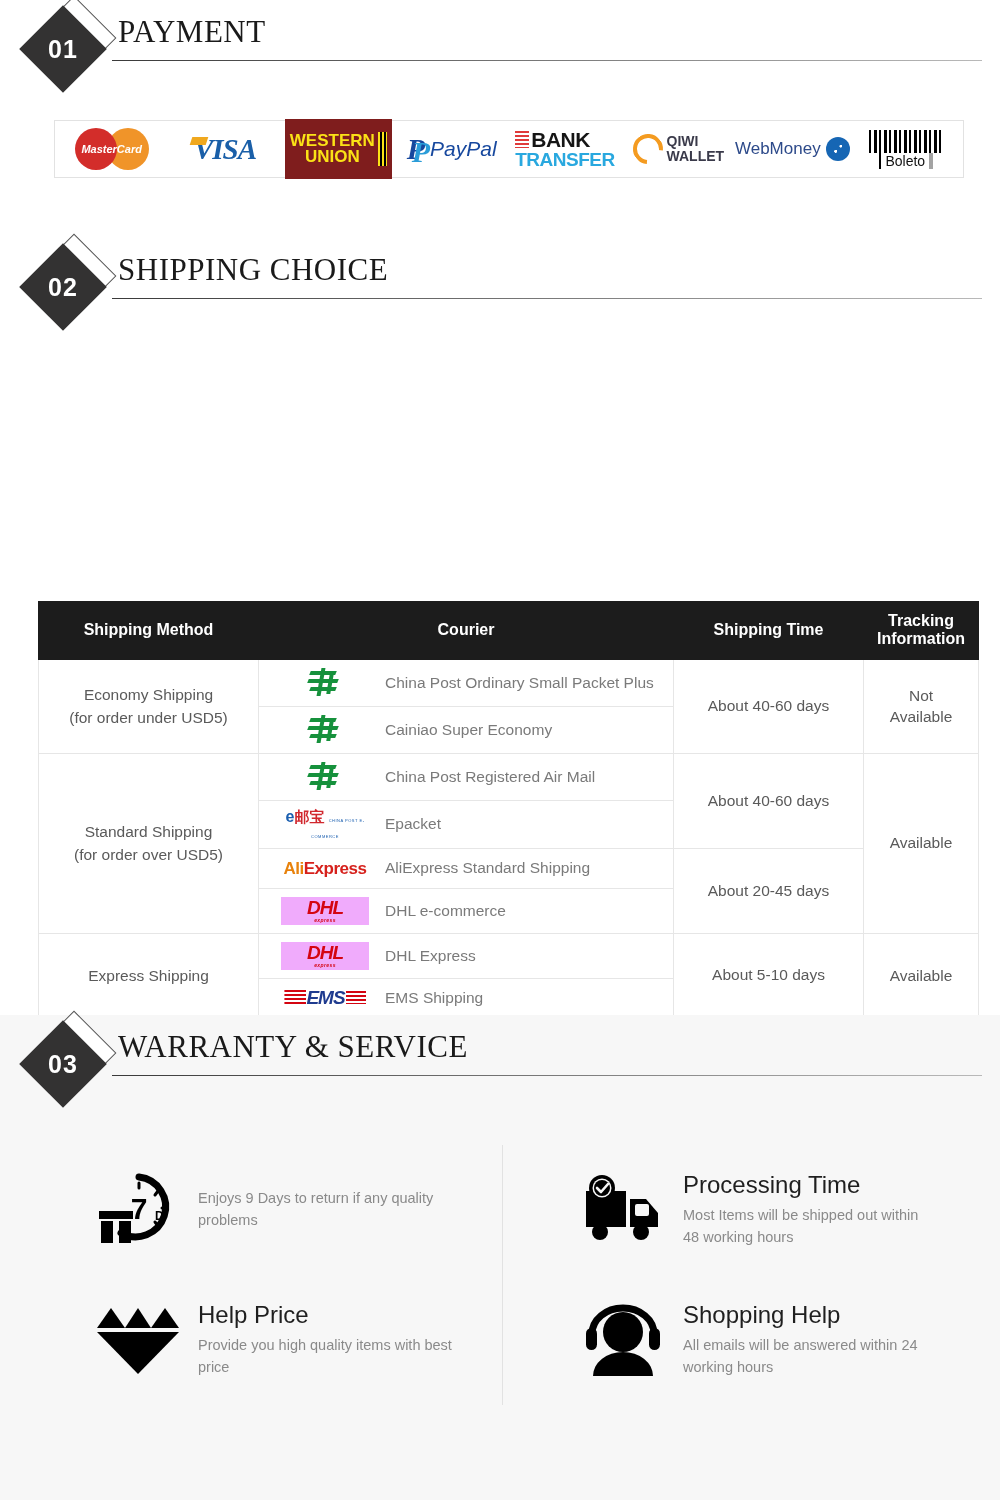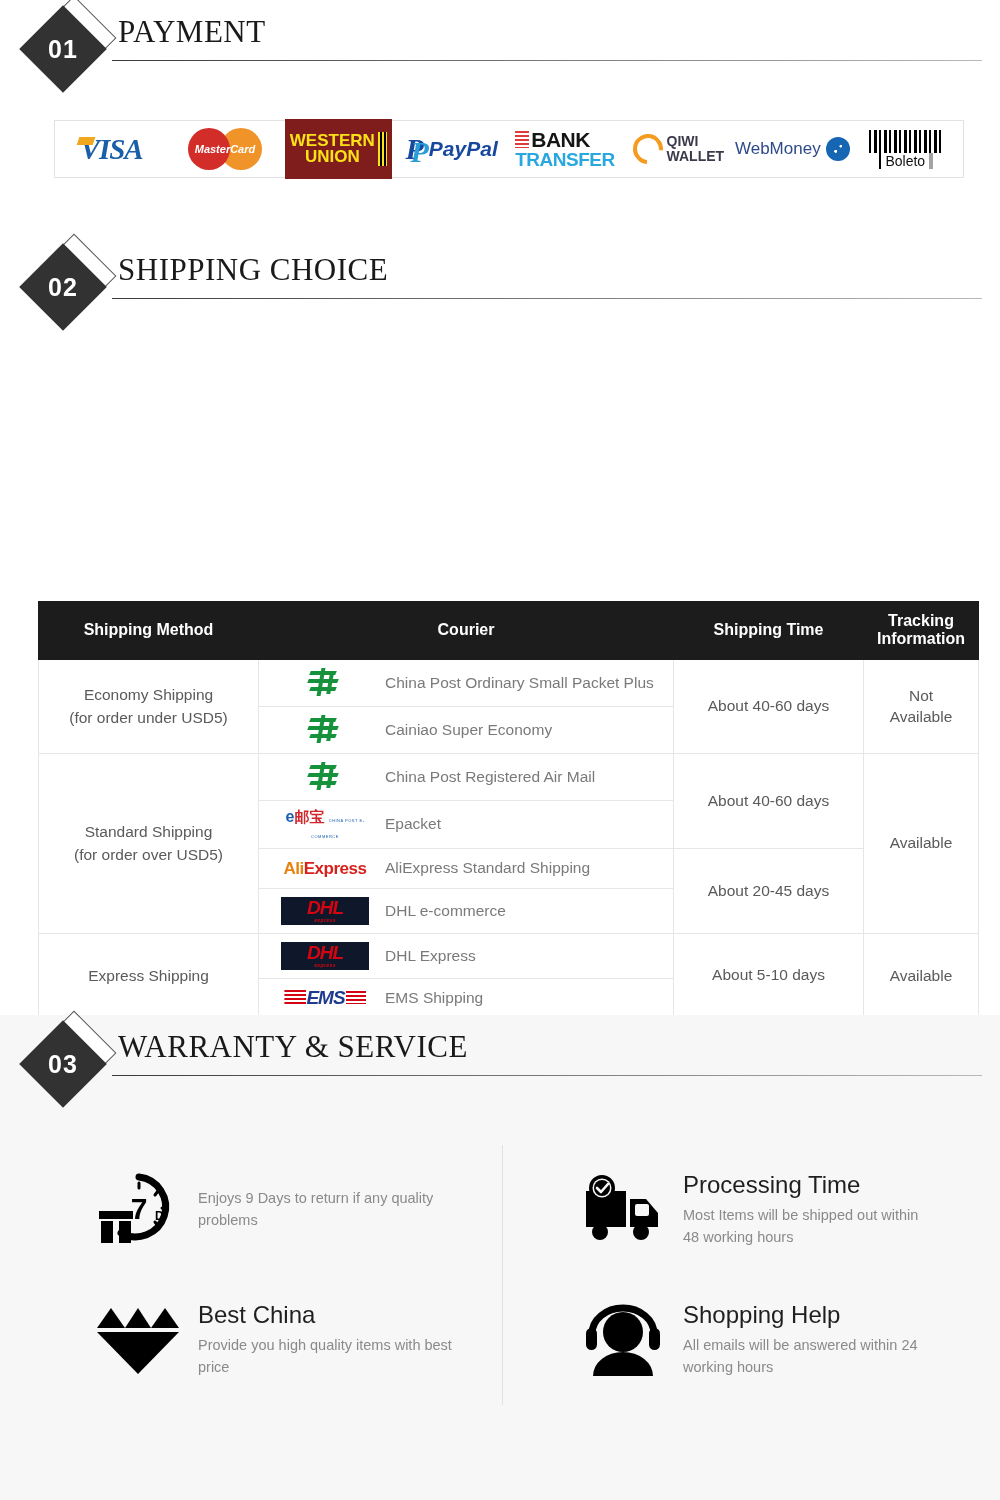--- a/index.html
+++ b/index.html
@@ -67,21 +67,21 @@
   .wu u { text-decoration:none; color:#fbe216; font-weight:bold; font-size:17px;
           line-height:16px; letter-spacing:0px; font-family:"Liberation Sans", sans-serif;
           display:block; text-align:center; }
   .wu .bars { margin-left:3px; width:9px; height:34px;
           background:repeating-linear-gradient(to right,#fbe216 0 2px,#000 2px 4px); }
 
   .pp { display:flex; align-items:center; gap:5px; }
   .pp .pmark { font-family:"Liberation Serif", serif; font-weight:bold; font-style:italic;
           font-size:30px; color:#17489e; line-height:1; position:relative; }
   .pp .pmark:after { content:"P"; position:absolute; left:5px; top:3px; color:#2a9cd8; font-size:30px; }
-  .pp .ptxt { font-family:"Liberation Sans", sans-serif; font-style:italic; font-weight:bold;
+  .pp .ptxt { font-family:"Liberation Sans", sans-serif; font-style:italic; font-weight:normal;
           font-size:21px; color:#17489e; }
 
   .bt { display:flex; flex-direction:column; line-height:1; }
   .bt .r1 { display:flex; align-items:center; }
   .bt .lines { width:14px; height:17px; margin-right:2px;
       background:repeating-linear-gradient(to bottom,#e03a3a 0 2px,#fff 2px 4px); }
   .bt .b { font-weight:bold; font-size:21px; color:#151515; letter-spacing:-0.5px; }
   .bt .t { font-weight:bold; font-size:19px; color:#29a8df; letter-spacing:-0.5px; }
 
   .qiwi { display:flex; align-items:center; gap:4px; }
@@ -128,21 +128,21 @@
   .cp { width:34px; height:30px; position:relative; }
   .cp div { position:absolute; height:4px; background:#16913c; }
   .epk { width:82px; text-align:center; line-height:1; }
   .epk .top { font-size:16px; font-weight:bold; color:#1b5fb0; font-family:"Liberation Sans", sans-serif;
       display:inline-block; position:relative; }
   .epk .arc { width:78px; height:11px; border-top:4px solid #ee7a20; border-radius:50%/100% 100% 0 0; margin:0 auto 1px; }
   .epk .cn { color:#d1282e; font-weight:bold; font-size:15px; }
   .epk .sub { font-size:4px; color:#1b5fb0; letter-spacing:0.5px; margin-top:1px; }
   .ali { font-size:17px; font-weight:bold; letter-spacing:-0.5px; font-family:"Liberation Sans", sans-serif; }
   .ali .a { color:#e8820c; } .ali .e { color:#d6211c; }
-  .dhl { width:88px; height:28px; background:#0f172a; display:flex; flex-direction:column;
+  .dhl { width:88px; height:28px; background:#f0abfc; display:flex; flex-direction:column;
       align-items:center; justify-content:center; }
   .dhl .m { color:#d40511; font-weight:bold; font-style:italic; font-size:19px;
       letter-spacing:-1px; line-height:0.95; font-family:"Liberation Sans", sans-serif; }
   .dhl .s { color:#d40511; font-size:5px; font-style:italic; font-weight:bold; letter-spacing:0.4px; }
   .ems { display:flex; align-items:center; }
   .ems .lft { width:22px; height:16px;
       background:repeating-linear-gradient(to bottom,#d40511 0 2px,#fff 2px 4px);
       clip-path:polygon(0 0,100% 0,100% 100%,0 100%); }
   .ems .mid { color:#1f3b8f; font-weight:bold; font-style:italic; font-size:19px;
       letter-spacing:-1px; font-family:"Liberation Sans", sans-serif; }
@@ -183,29 +183,29 @@
       <div class="dia-solid"></div>
       <div class="dia-num">01</div>
     </div>
     <div class="sec-title">PAYMENT</div>
     <div class="sec-rule"></div>
   </div>
 
   <div class="pay-box">
 
     <div class="pay-cell">
-      <span class="visa">VISA</span>
-    </div>
-
-    <div class="pay-cell">
       <span class="mc">
         <i class="y"></i>
         <i class="r"></i>
         <span>MasterCard</span>
       </span>
+    </div>
+
+    <div class="pay-cell">
+      <span class="visa">VISA</span>
     </div>
 
     <div class="pay-cell">
       <span class="wu">
         <span>
           <u>WESTERN</u>
           <u>UNION</u>
         </span>
         <span class="bars"></span>
       </span>
@@ -505,21 +505,21 @@
     <div class="svc l">
       <div class="svc-ico">
         <svg width="90" height="76" viewBox="0 0 90 76" aria-hidden="true">
           <path d="M4 26 L18 6 L32 26 Z" fill="#000"></path>
           <path d="M32 26 L45 6 L58 26 Z" fill="#000"></path>
           <path d="M58 26 L72 6 L86 26 Z" fill="#000"></path>
           <path d="M4 30 L45 72 L86 30 Z" fill="#000"></path>
         </svg>
       </div>
       <div class="svc-txt">
-        <div class="t">Best China</div>
+        <div class="t">Help Price</div>
         <div class="d">Provide you high quality items with best price</div>
       </div>
     </div>
 
     <div class="svc r">
       <div class="svc-ico">
         <svg width="86" height="76" viewBox="0 0 86 76" aria-hidden="true">
           <path d="M12 32 a31 26 0 0 1 62 0" fill="none" stroke="#000" stroke-width="7"></path>
           <rect x="6" y="26" width="11" height="22" rx="5.5" fill="#000"></rect>
           <rect x="69" y="26" width="11" height="22" rx="5.5" fill="#000"></rect>

